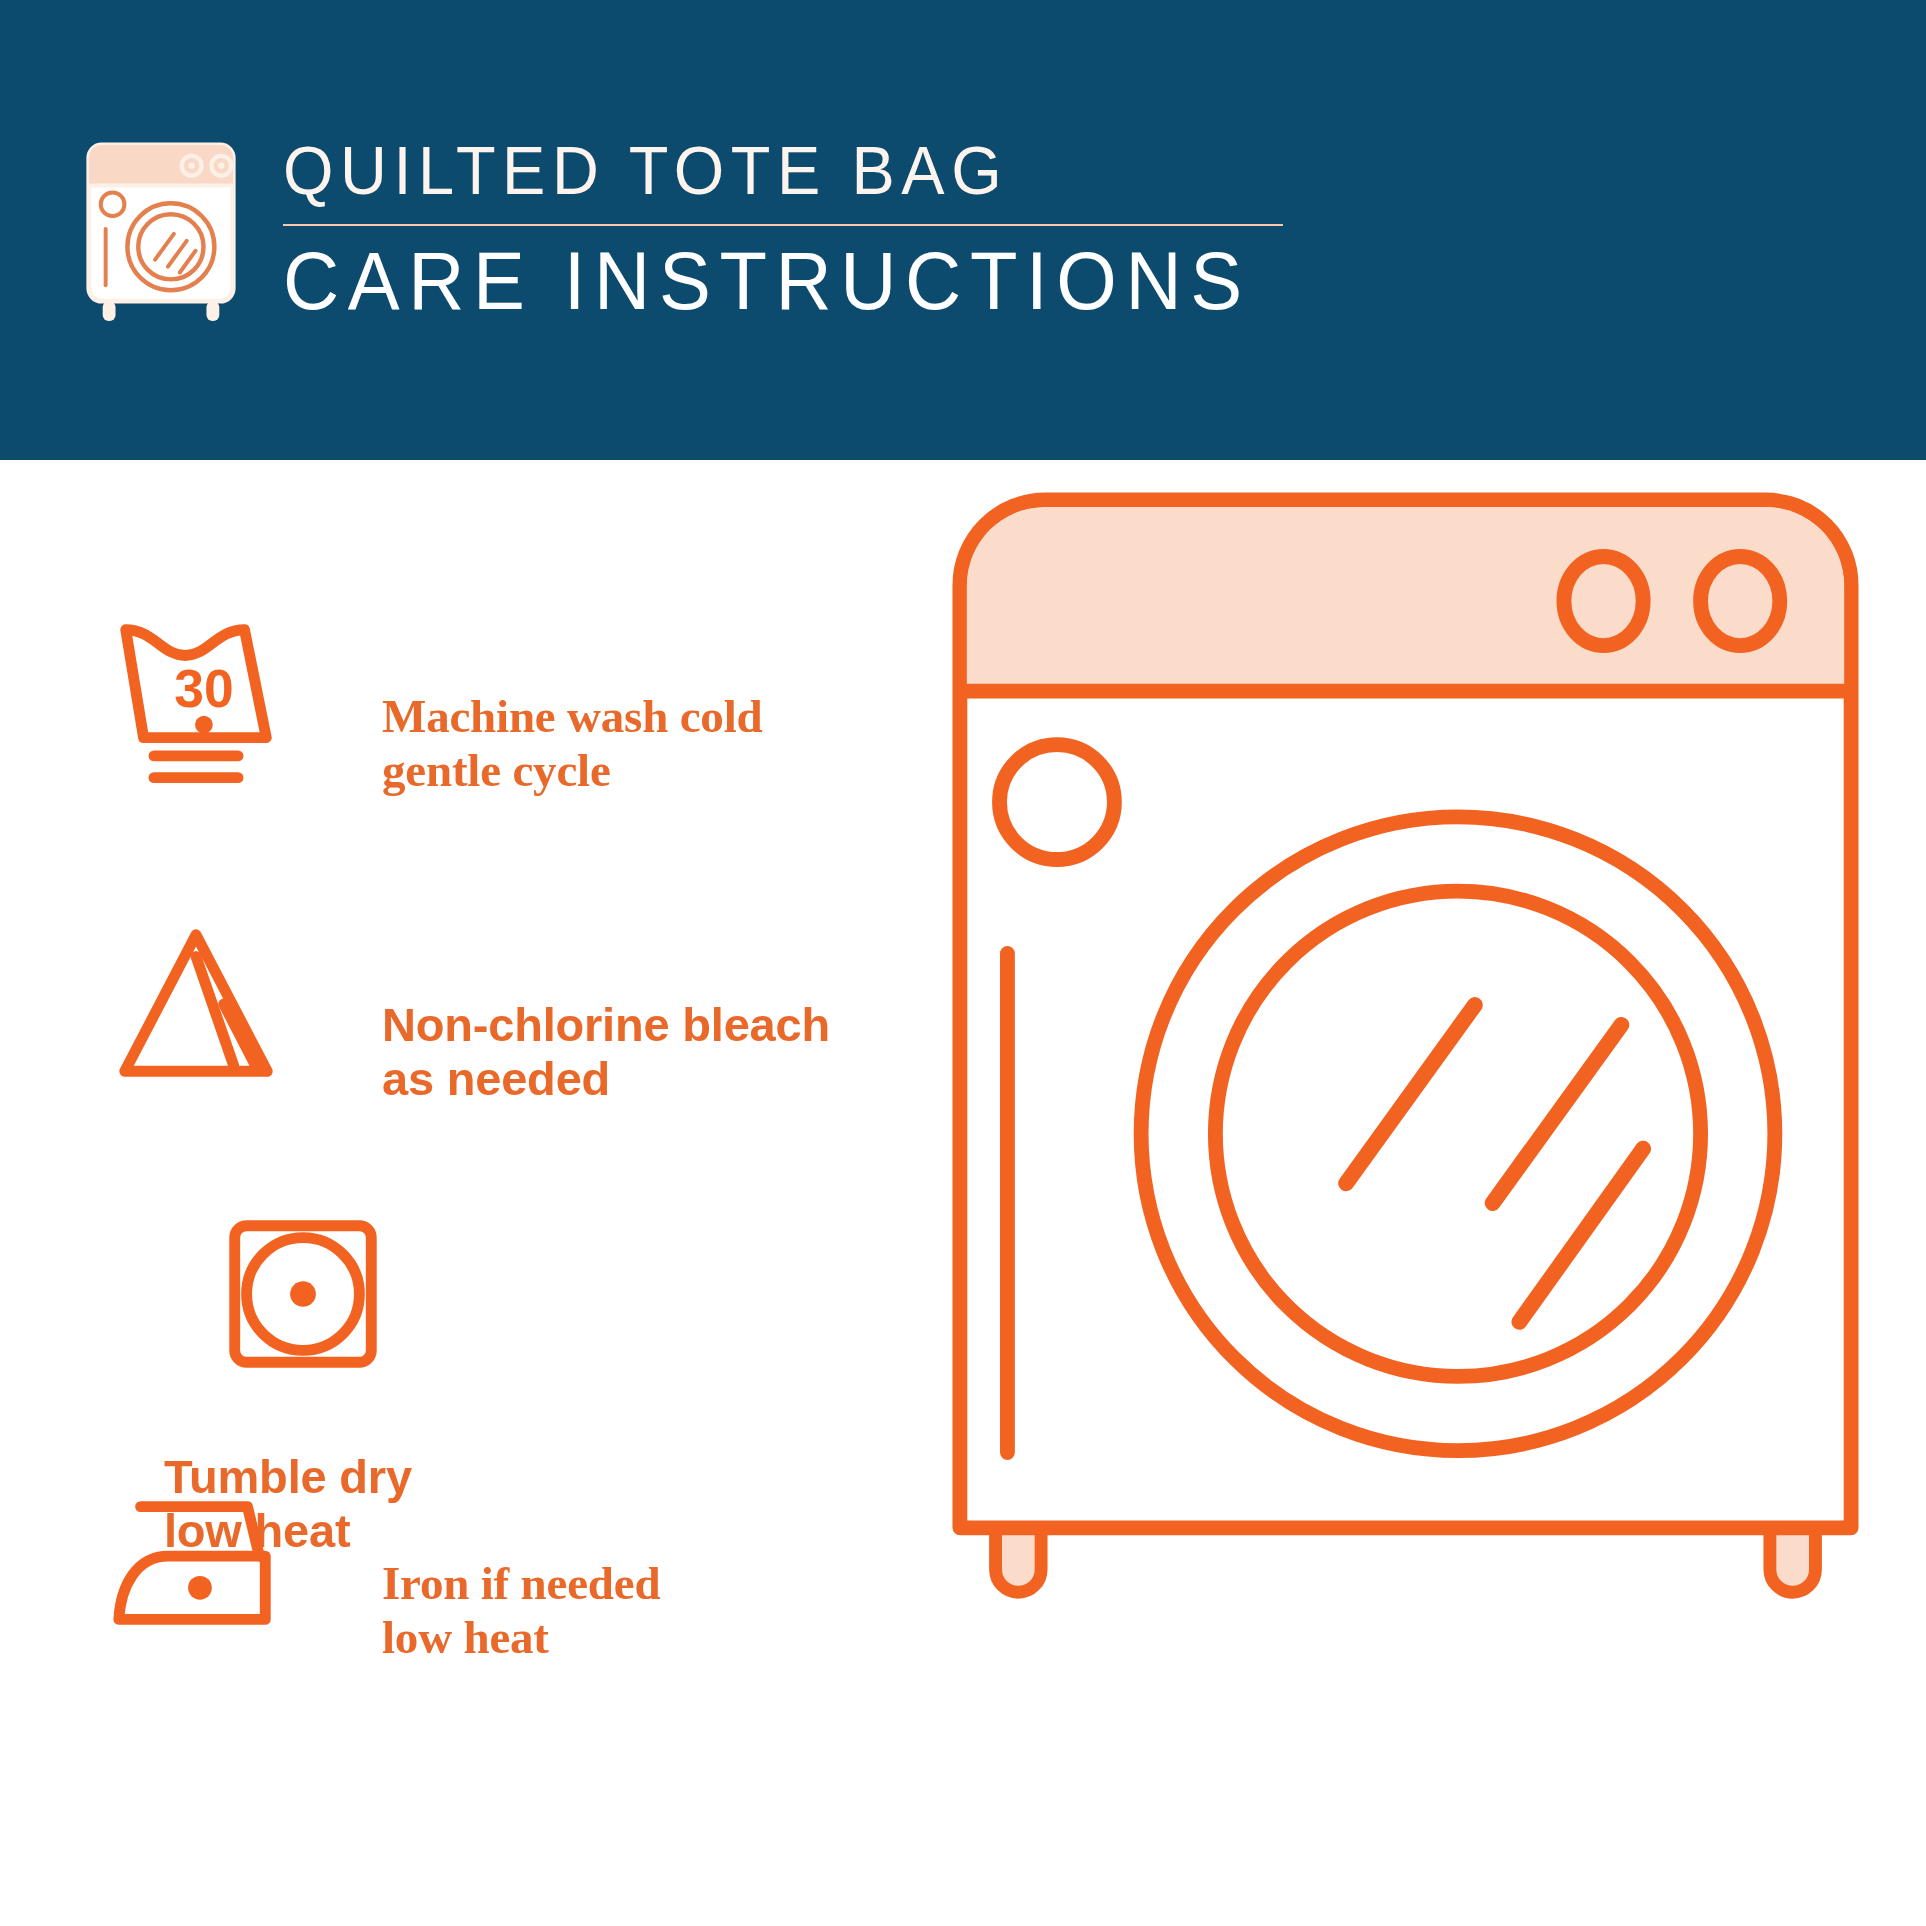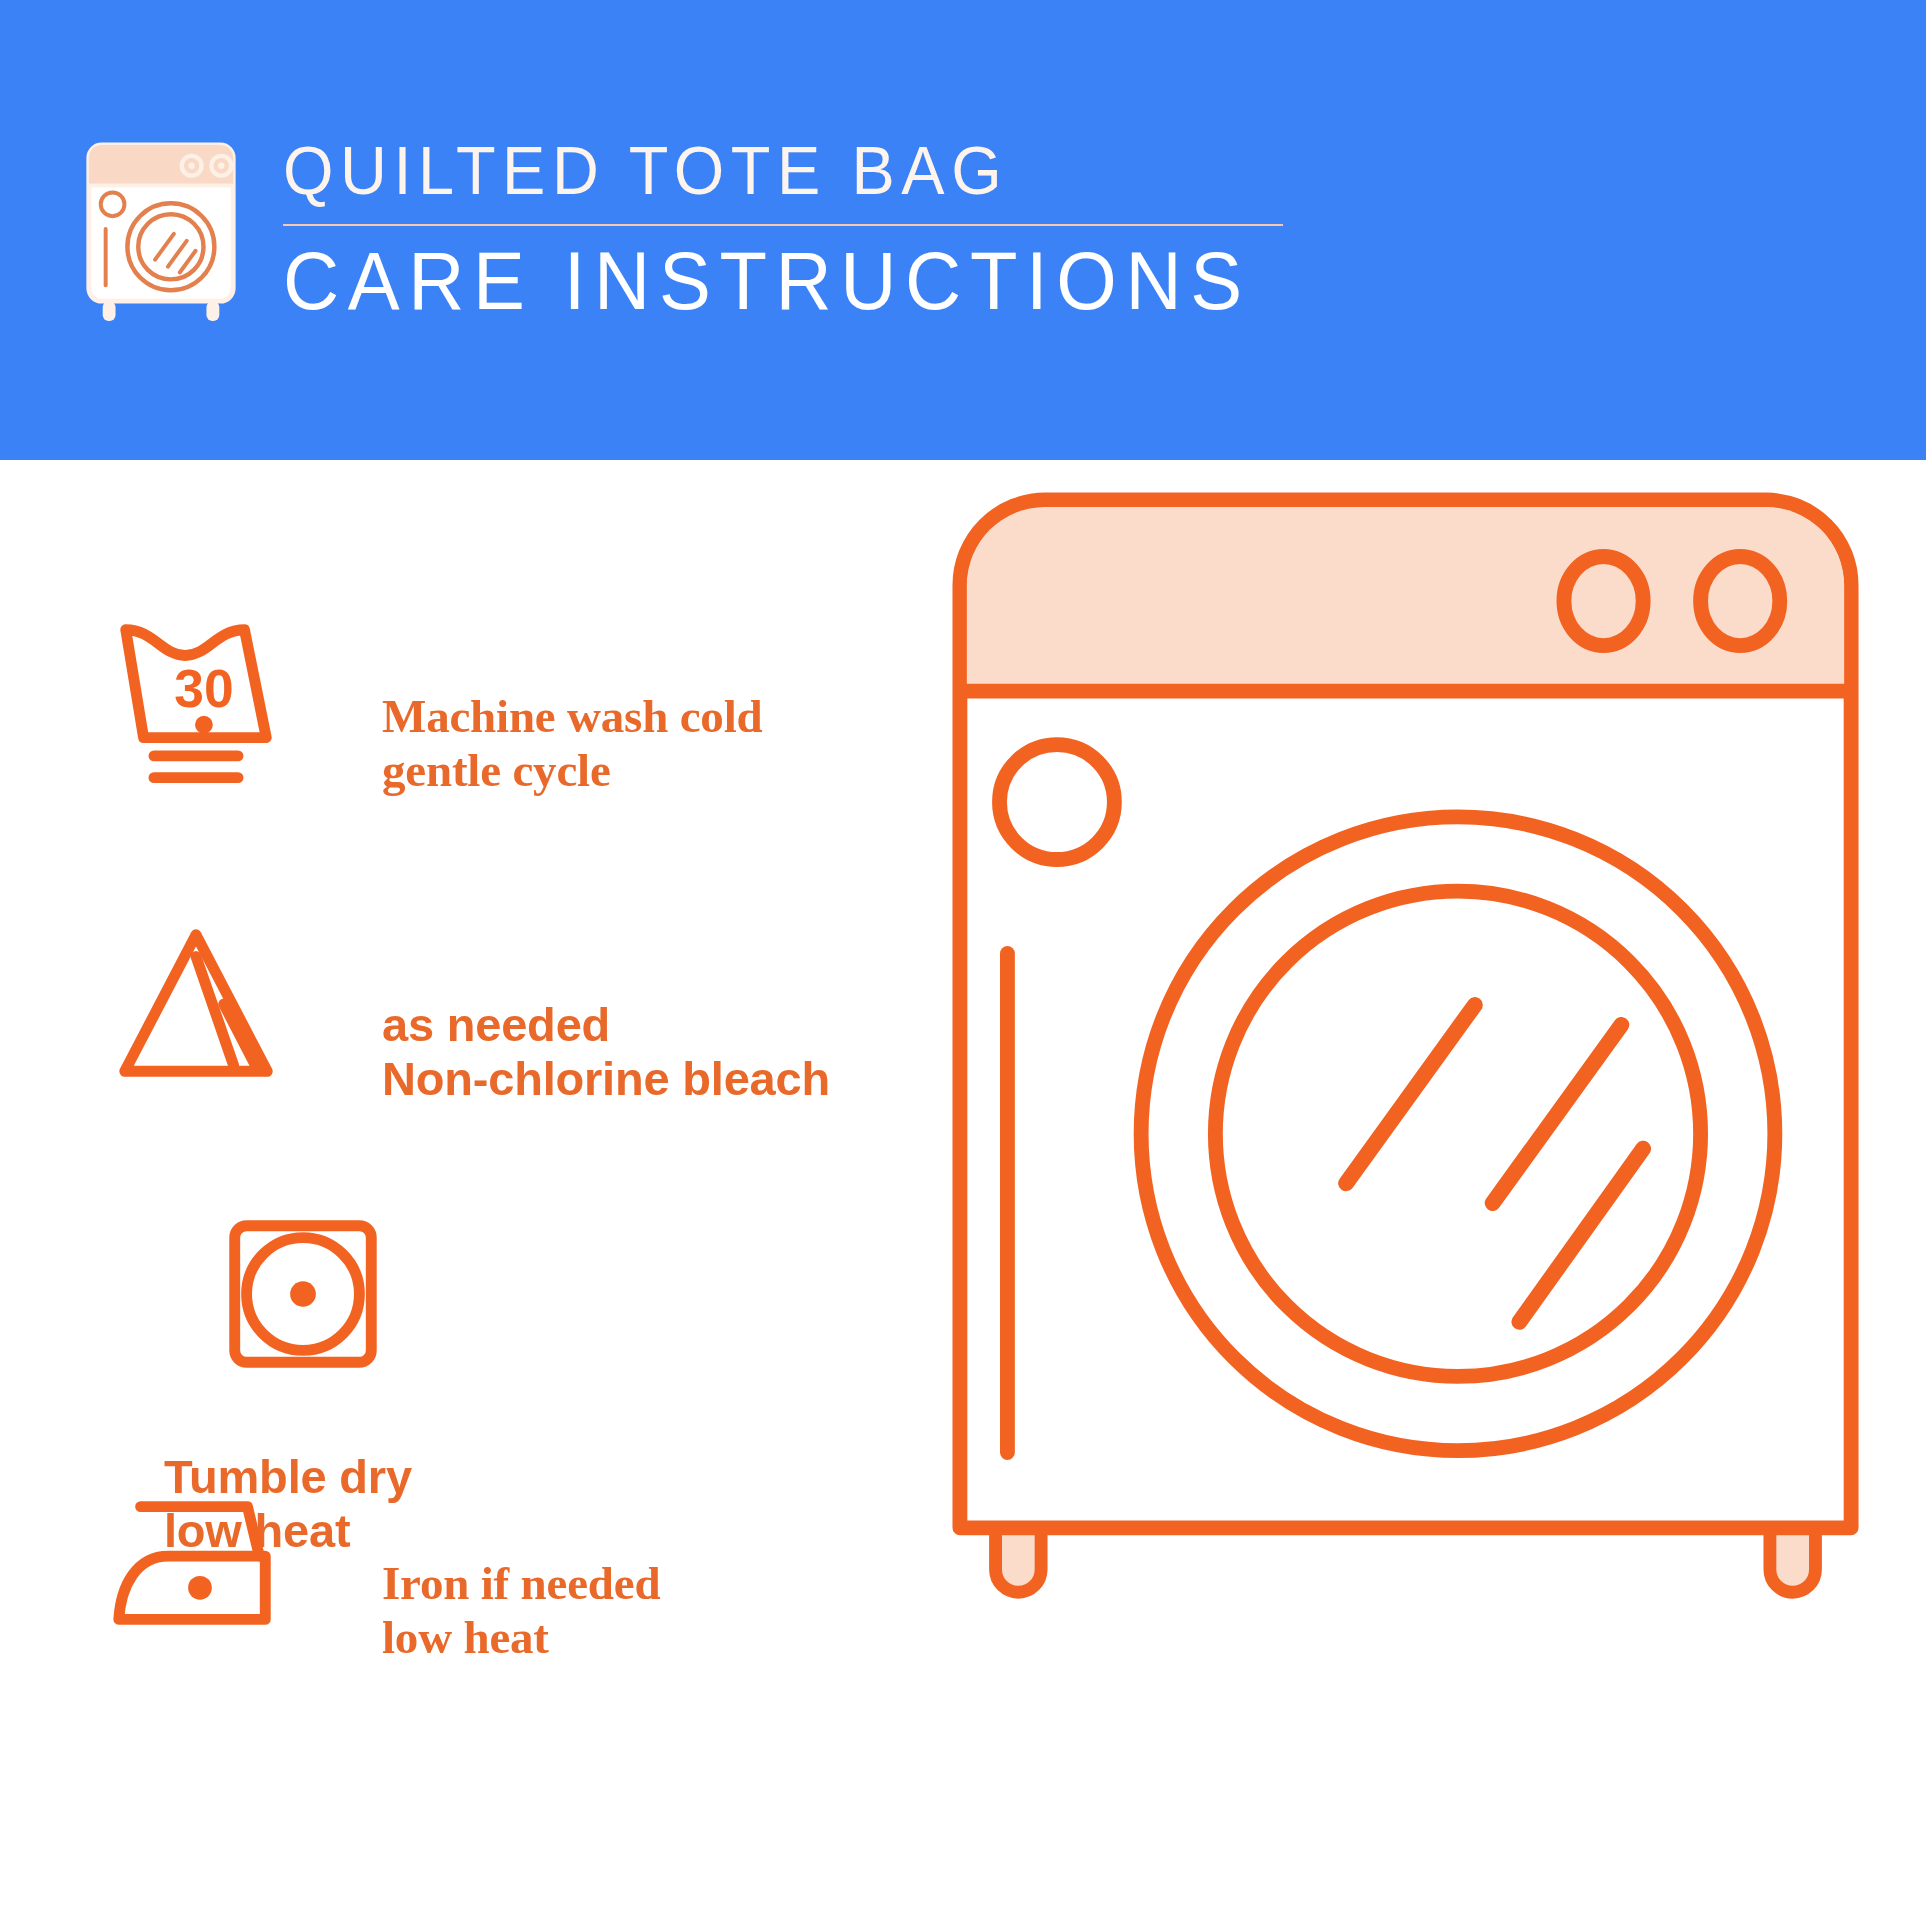--- a/index.html
+++ b/index.html
@@ -14,21 +14,21 @@
     overflow: hidden;
     position: relative;
   }
 
   
   .header {
     position: absolute;
     left: 0; top: 0;
     width: 1927px;
     height: 460px;
-    background: #3b82f6;
+    background: #0c4a6e;
   }
   .header-inner {
     position: absolute;
     left: 77px;
     top: 127px;
     display: flex;
     align-items: flex-start;
   }
   .logo-mark {
     width: 168px;
@@ -197,22 +197,22 @@
 
     <div class="care-row r1">
       <div class="care-icon">
         <svg viewBox="0 0 200 190" width="198" height="188" xmlns="http://www.w3.org/2000/svg">
           <path d="M100 22 L 172 160 L 28 160 Z" fill="none" stroke="#F26322" stroke-width="11" stroke-linejoin="round" stroke-linecap="round"></path>
           <line x1="100" y1="44" x2="138" y2="154" stroke="#F26322" stroke-width="11" stroke-linecap="round"></line>
           <line x1="128" y1="92" x2="160" y2="154" stroke="#F26322" stroke-width="11" stroke-linecap="round"></line>
         </svg>
       </div>
       <div class="care-text">
+        <div>Non-chlorine bleach</div>
         <div>as needed</div>
-        <div>Non-chlorine bleach</div>
       </div>
     </div>
 
     <div class="care-row r2">
       <div class="care-icon">
         <svg viewBox="0 0 200 190" width="198" height="188" xmlns="http://www.w3.org/2000/svg">
           <rect x="31" y="26" width="138" height="138" rx="12" ry="12" fill="none" stroke="#F26322" stroke-width="11"></rect>
           <circle cx="100" cy="95" r="57" fill="none" stroke="#F26322" stroke-width="11"></circle>
           <circle cx="100" cy="95" r="13" fill="#F26322"></circle>
         </svg>

